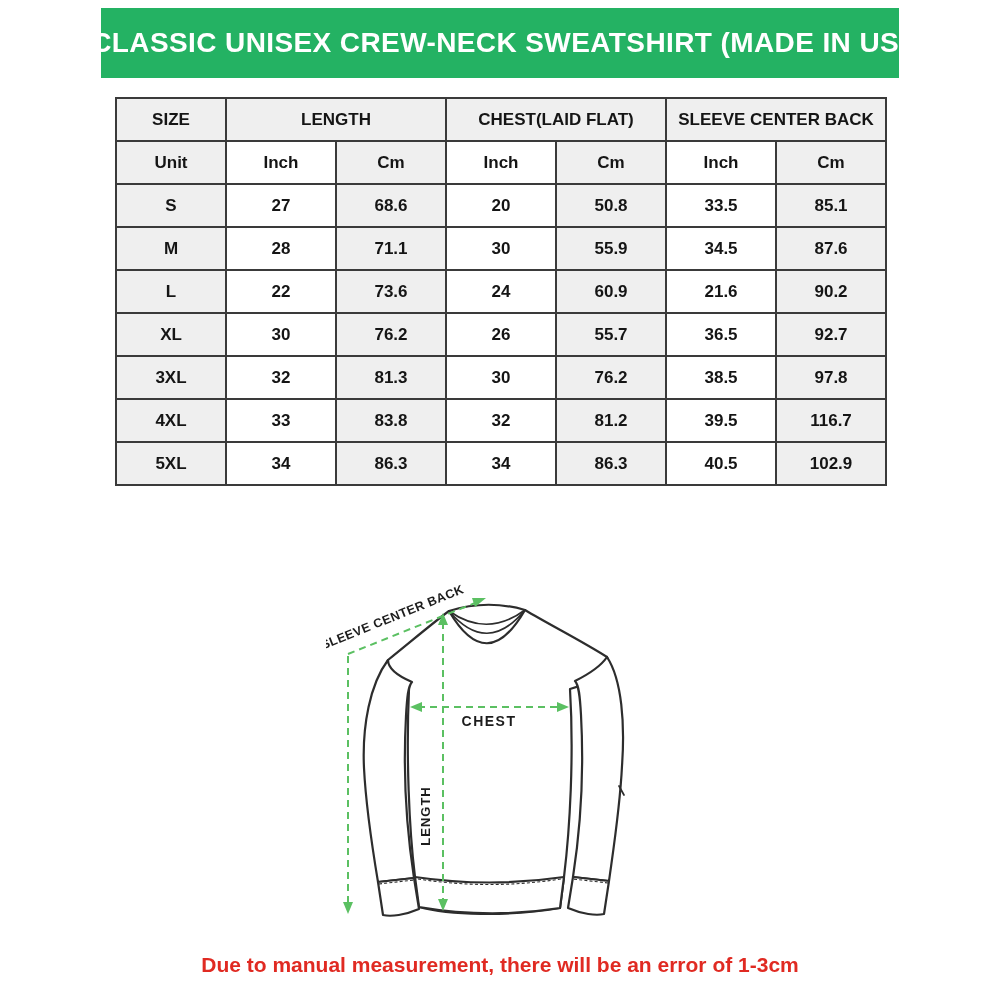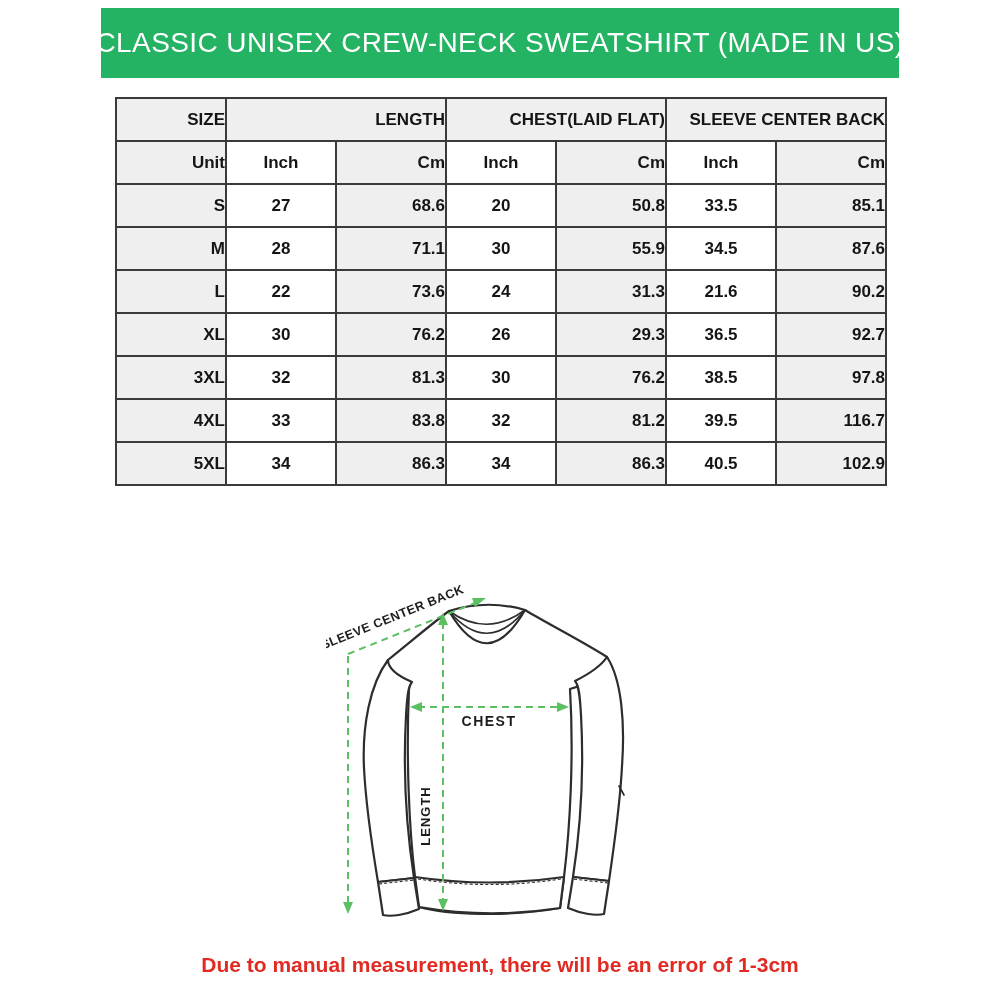--- a/index.html
+++ b/index.html
@@ -12,32 +12,32 @@
   html,body{margin:0;padding:0;background:#fff;}
   .page{
     position:relative;width:1000px;height:1000px;background:#ffffff;overflow:hidden;
     font-family:"Liberation Sans","DejaVu Sans",sans-serif;color:#111;
   }
   .banner{
     position:absolute;left:101px;top:8px;width:798px;height:70px;
     background:var(--green);display:flex;align-items:center;justify-content:center;
   }
   .banner h1{
-    margin:0;color:#ffffff;font-size:28px;font-weight:normal;letter-spacing:.4px;white-space:nowrap;
+    margin:0;color:#ffffff;font-size:28px;font-weight:bold;letter-spacing:.4px;white-space:nowrap;
   }
   table.size-table{
     position:absolute;left:115px;top:97px;width:770px;
     border-collapse:collapse;table-layout:fixed;
   }
   .size-table th,.size-table td{
     border:2px solid var(--border);
     height:41px;padding:0;text-align:center;vertical-align:middle;
     font-size:17px;font-weight:bold;background:#ffffff;color:#151515;
   }
-  .size-table .shade{background:var(--shade);text-align:right;}
+  .size-table .shade{background:var(--shade);}
   .diagram{
     position:absolute;left:326px;top:576px;width:348px;height:368px;margin:0;
   }
   .note{
     position:absolute;left:0;top:953px;width:1000px;margin:0;text-align:center;
     color:var(--red);font-size:21px;font-weight:bold;
   }
   .garment{stroke:#2d2d2d;fill:#ffffff;stroke-width:2.2;stroke-linejoin:round;stroke-linecap:round;}
   .garment-thin{stroke:#2d2d2d;fill:none;stroke-width:1.7;stroke-linecap:round;}
   .stitch{stroke:#2d2d2d;fill:none;stroke-width:1.1;stroke-dasharray:3 2.2;}
@@ -98,30 +98,30 @@
           <td>30</td>
           <td class="shade">55.9</td>
           <td>34.5</td>
           <td class="shade">87.6</td>
         </tr>
         <tr>
           <td class="shade">L</td>
           <td>22</td>
           <td class="shade">73.6</td>
           <td>24</td>
-          <td class="shade">31.3</td>
+          <td class="shade">60.9</td>
           <td>21.6</td>
           <td class="shade">90.2</td>
         </tr>
         <tr>
           <td class="shade">XL</td>
           <td>30</td>
           <td class="shade">76.2</td>
           <td>26</td>
-          <td class="shade">29.3</td>
+          <td class="shade">55.7</td>
           <td>36.5</td>
           <td class="shade">92.7</td>
         </tr>
         <tr>
           <td class="shade">3XL</td>
           <td>32</td>
           <td class="shade">81.3</td>
           <td>30</td>
           <td class="shade">76.2</td>
           <td>38.5</td>

